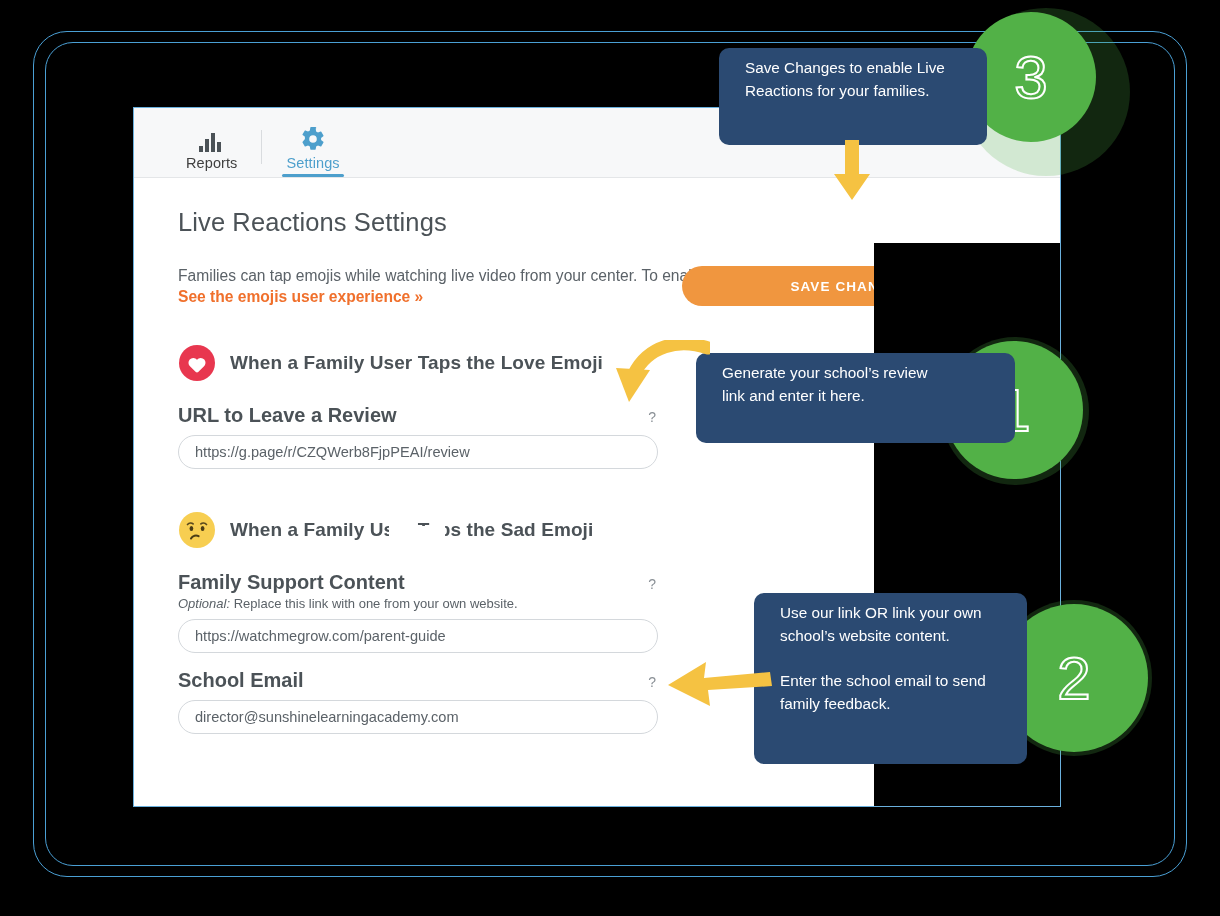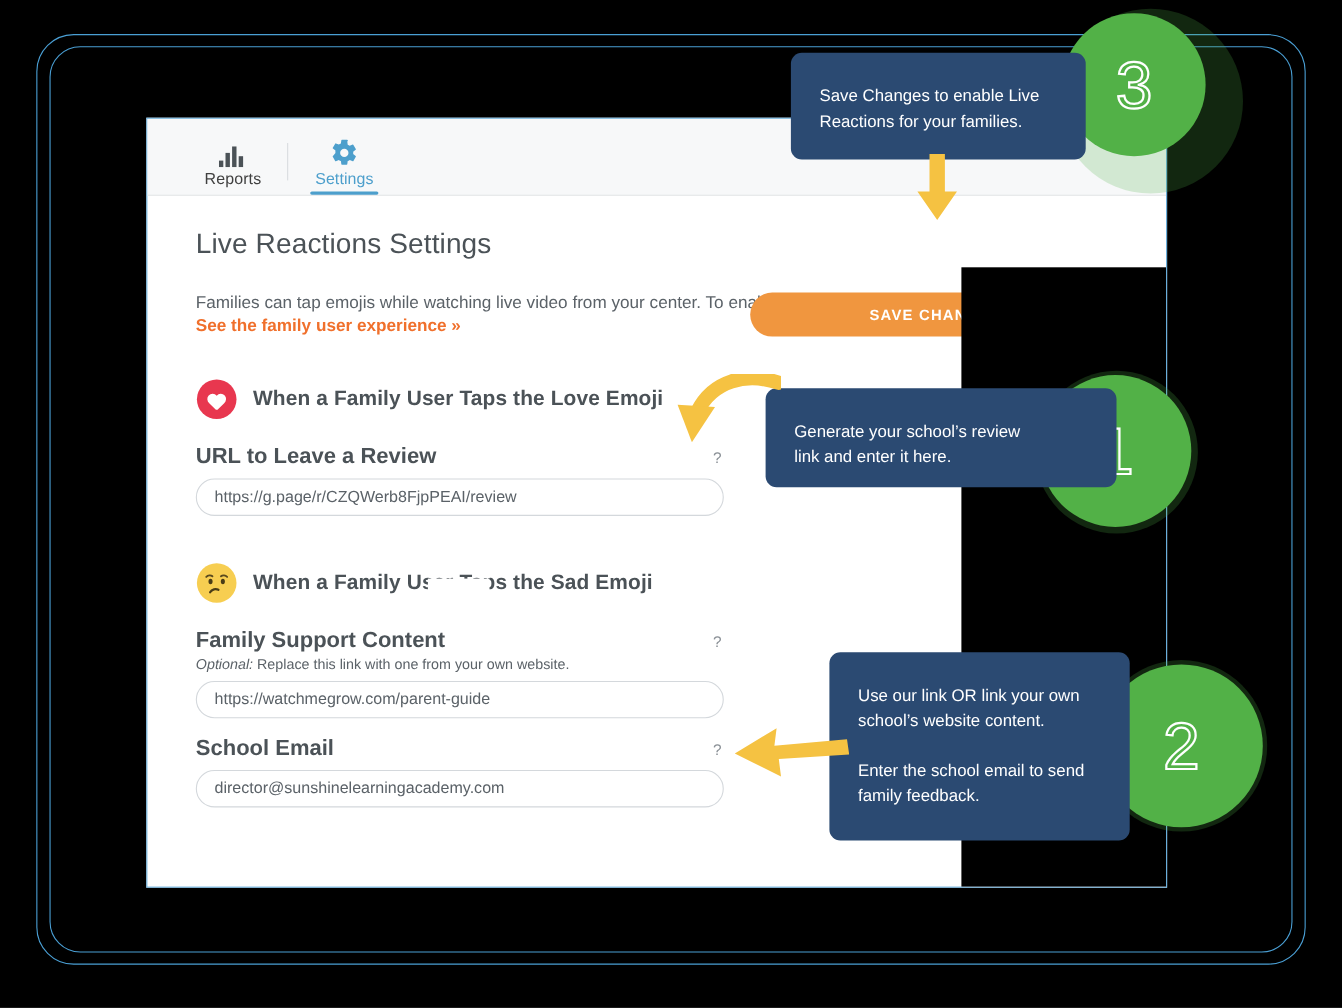--- a/index.html
+++ b/index.html
@@ -183,21 +183,21 @@
   .occluder-white { position: absolute; background: #ffffff; pointer-events: none; }
 
   
   .callout {
     position: absolute;
     background: #2b4a72;
     border-radius: 10px;
     color: #ffffff;
     font-size: 15.3px;
     line-height: 23px;
-    padding: 28px 26px;
+    padding: 8px 26px;
   }
   .callout p + p { margin-top: 22px; }
 
   .badge-circle {
     position: absolute;
     border-radius: 50%;
     background: #52b147;
     display: flex;
     align-items: center;
     justify-content: center;
@@ -253,21 +253,21 @@
 
     <div class="app-body">
 
       <h1 class="page-title">Live Reactions Settings</h1>
 
       <button class="save-btn">SAVE CHANGES</button>
 
       <div class="intro">
         <div>Families can tap emojis while watching live video from your center. To enable</div>
       </div>
-      <a class="intro-link">See the family user experience »</a>
+      <a class="intro-link">See the emojis user experience »</a>
 
       
       <div class="emoji-section">
         <span class="emoji-badge">
           <svg width="38" height="38" viewBox="0 0 38 38">
             <circle cx="19" cy="19" r="18" fill="#e8374f"></circle>
             <path d="M19 28.5c-.5 0-.9-.2-1.2-.5l-5.6-5.4c-2.1-2-2.3-5.2-.5-7.1a4.9 4.9 0 0 1 7.3.2 4.9 4.9 0 0 1 7.3-.2c1.8 1.9 1.6 5.1-.5 7.1l-5.6 5.4c-.3.3-.7.5-1.2.5z" fill="#ffffff"></path>
           </svg>
         </span>
         <span class="emoji-heading">When a Family User Taps the Love Emoji</span>

